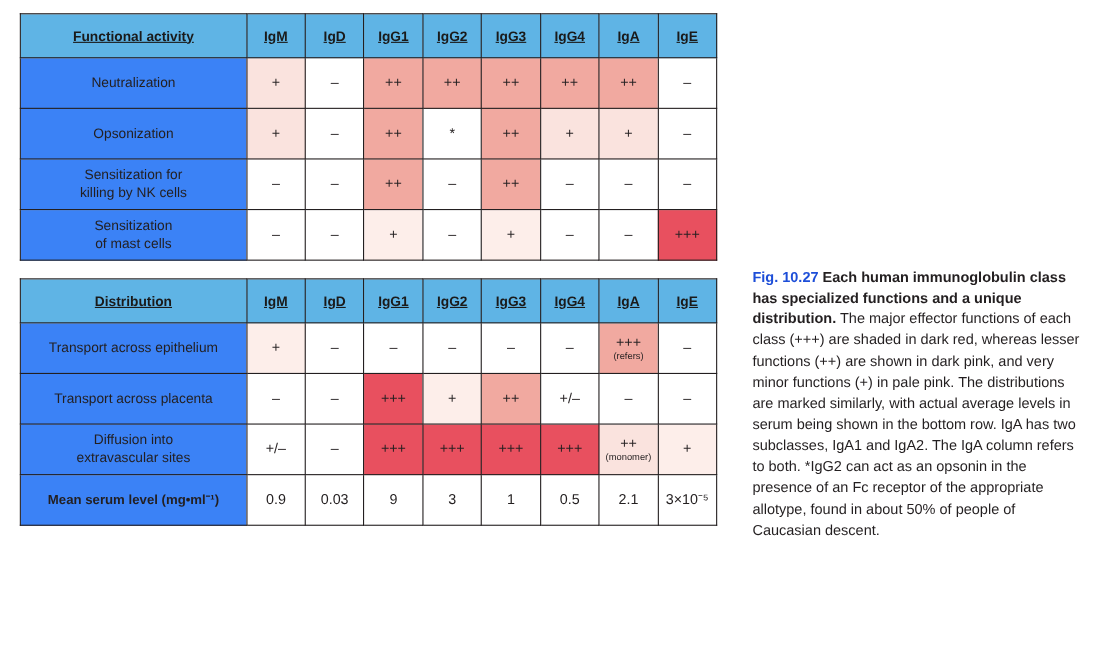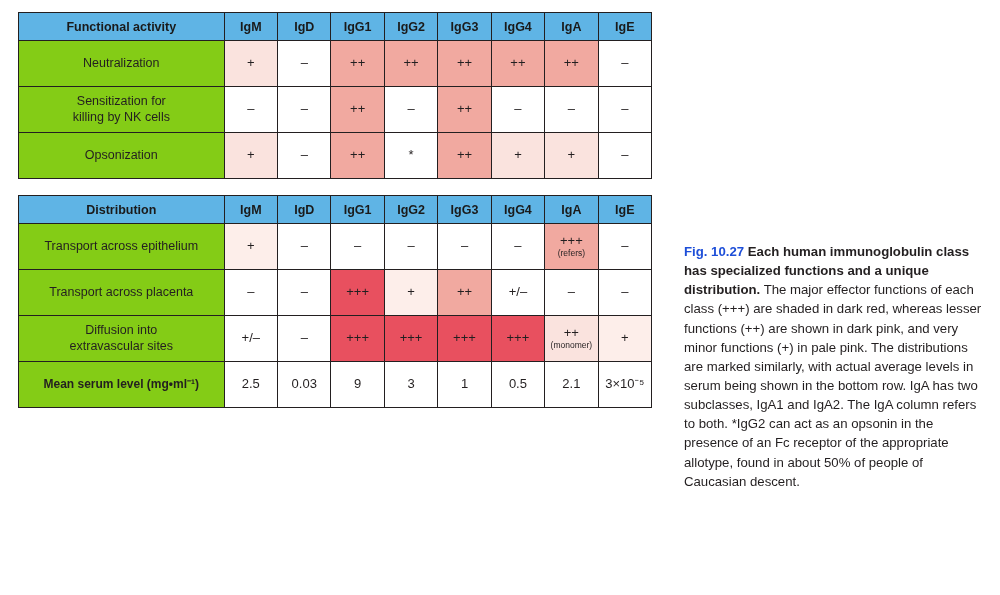--- a/index.html
+++ b/index.html
@@ -32,28 +32,29 @@
     font-size: 12.5px;
     color: #231f20;
     padding: 0;
     height: 46px;
   }
   table.ig th {
     background: #5fb4e5;
     color: #1a1a1a;
     font-weight: bold;
     font-size: 12.5px;
-    height: 28px;
+    height: 40px;
+    text-decoration: underline;
   }
   th.rowhead-col {
     text-align: left;
     padding-left: 14px;
   }
   td.rowlabel {
-    background: #84cc16;
+    background: #3b82f6;
     text-align: left;
     padding-left: 14px;
     font-size: 12.5px;
     line-height: 1.25;
   }
   td.rowlabel.tight { font-size: 12px; }
   
   .v-none   { background: #ffffff; }
   .v-pale   { background: #fae3de; }
   .v-pink   { background: #f1a9a0; }
@@ -143,20 +144,47 @@
               <span class="cellval">++</span>
             </td>
             <td class="v-pink">
               <span class="cellval">++</span>
             </td>
             <td class="v-none">
               <span class="cellval">–</span>
             </td>
           </tr>
           <tr>
+            <td class="rowlabel" style="white-space: pre-line;">Opsonization</td>
+            <td class="v-pale">
+              <span class="cellval">+</span>
+            </td>
+            <td class="v-none">
+              <span class="cellval">–</span>
+            </td>
+            <td class="v-pink">
+              <span class="cellval">++</span>
+            </td>
+            <td class="v-none">
+              <span class="cellval">*</span>
+            </td>
+            <td class="v-pink">
+              <span class="cellval">++</span>
+            </td>
+            <td class="v-pale">
+              <span class="cellval">+</span>
+            </td>
+            <td class="v-pale">
+              <span class="cellval">+</span>
+            </td>
+            <td class="v-none">
+              <span class="cellval">–</span>
+            </td>
+          </tr>
+          <tr>
             <td class="rowlabel" style="white-space: pre-line;">Sensitization for
 killing by NK cells</td>
             <td class="v-none">
               <span class="cellval">–</span>
             </td>
             <td class="v-none">
               <span class="cellval">–</span>
             </td>
             <td class="v-pink">
               <span class="cellval">++</span>
@@ -171,44 +199,45 @@
               <span class="cellval">–</span>
             </td>
             <td class="v-none">
               <span class="cellval">–</span>
             </td>
             <td class="v-none">
               <span class="cellval">–</span>
             </td>
           </tr>
           <tr>
-            <td class="rowlabel" style="white-space: pre-line;">Opsonization</td>
-            <td class="v-pale">
-              <span class="cellval">+</span>
-            </td>
-            <td class="v-none">
-              <span class="cellval">–</span>
-            </td>
-            <td class="v-pink">
-              <span class="cellval">++</span>
-            </td>
-            <td class="v-none">
-              <span class="cellval">*</span>
-            </td>
-            <td class="v-pink">
-              <span class="cellval">++</span>
-            </td>
-            <td class="v-pale">
-              <span class="cellval">+</span>
-            </td>
-            <td class="v-pale">
-              <span class="cellval">+</span>
-            </td>
-            <td class="v-none">
-              <span class="cellval">–</span>
+            <td class="rowlabel" style="white-space: pre-line;">Sensitization
+of mast cells</td>
+            <td class="v-none">
+              <span class="cellval">–</span>
+            </td>
+            <td class="v-none">
+              <span class="cellval">–</span>
+            </td>
+            <td class="v-paler">
+              <span class="cellval">+</span>
+            </td>
+            <td class="v-none">
+              <span class="cellval">–</span>
+            </td>
+            <td class="v-paler">
+              <span class="cellval">+</span>
+            </td>
+            <td class="v-none">
+              <span class="cellval">–</span>
+            </td>
+            <td class="v-none">
+              <span class="cellval">–</span>
+            </td>
+            <td class="v-dark">
+              <span class="cellval">+++</span>
             </td>
           </tr>
         </tbody>
     </table>
 
     <div class="spacer"></div>
 
     <table class="ig">
       <colgroup>
         <col style="width:204px">
@@ -315,21 +344,21 @@
               <span class="cellval">++</span>
               <span class="cellsub">(monomer)</span>
             </td>
             <td class="v-paler">
               <span class="cellval">+</span>
             </td>
           </tr>
           <tr>
             <td class="rowlabel tight" style="white-space: pre-line; font-weight: bold;">Mean serum level (mg•ml⁻¹)</td>
             <td class="v-none">
-              <span class="cellval">2.5</span>
+              <span class="cellval">0.9</span>
             </td>
             <td class="v-none">
               <span class="cellval">0.03</span>
             </td>
             <td class="v-none">
               <span class="cellval">9</span>
             </td>
             <td class="v-none">
               <span class="cellval">3</span>
             </td>

